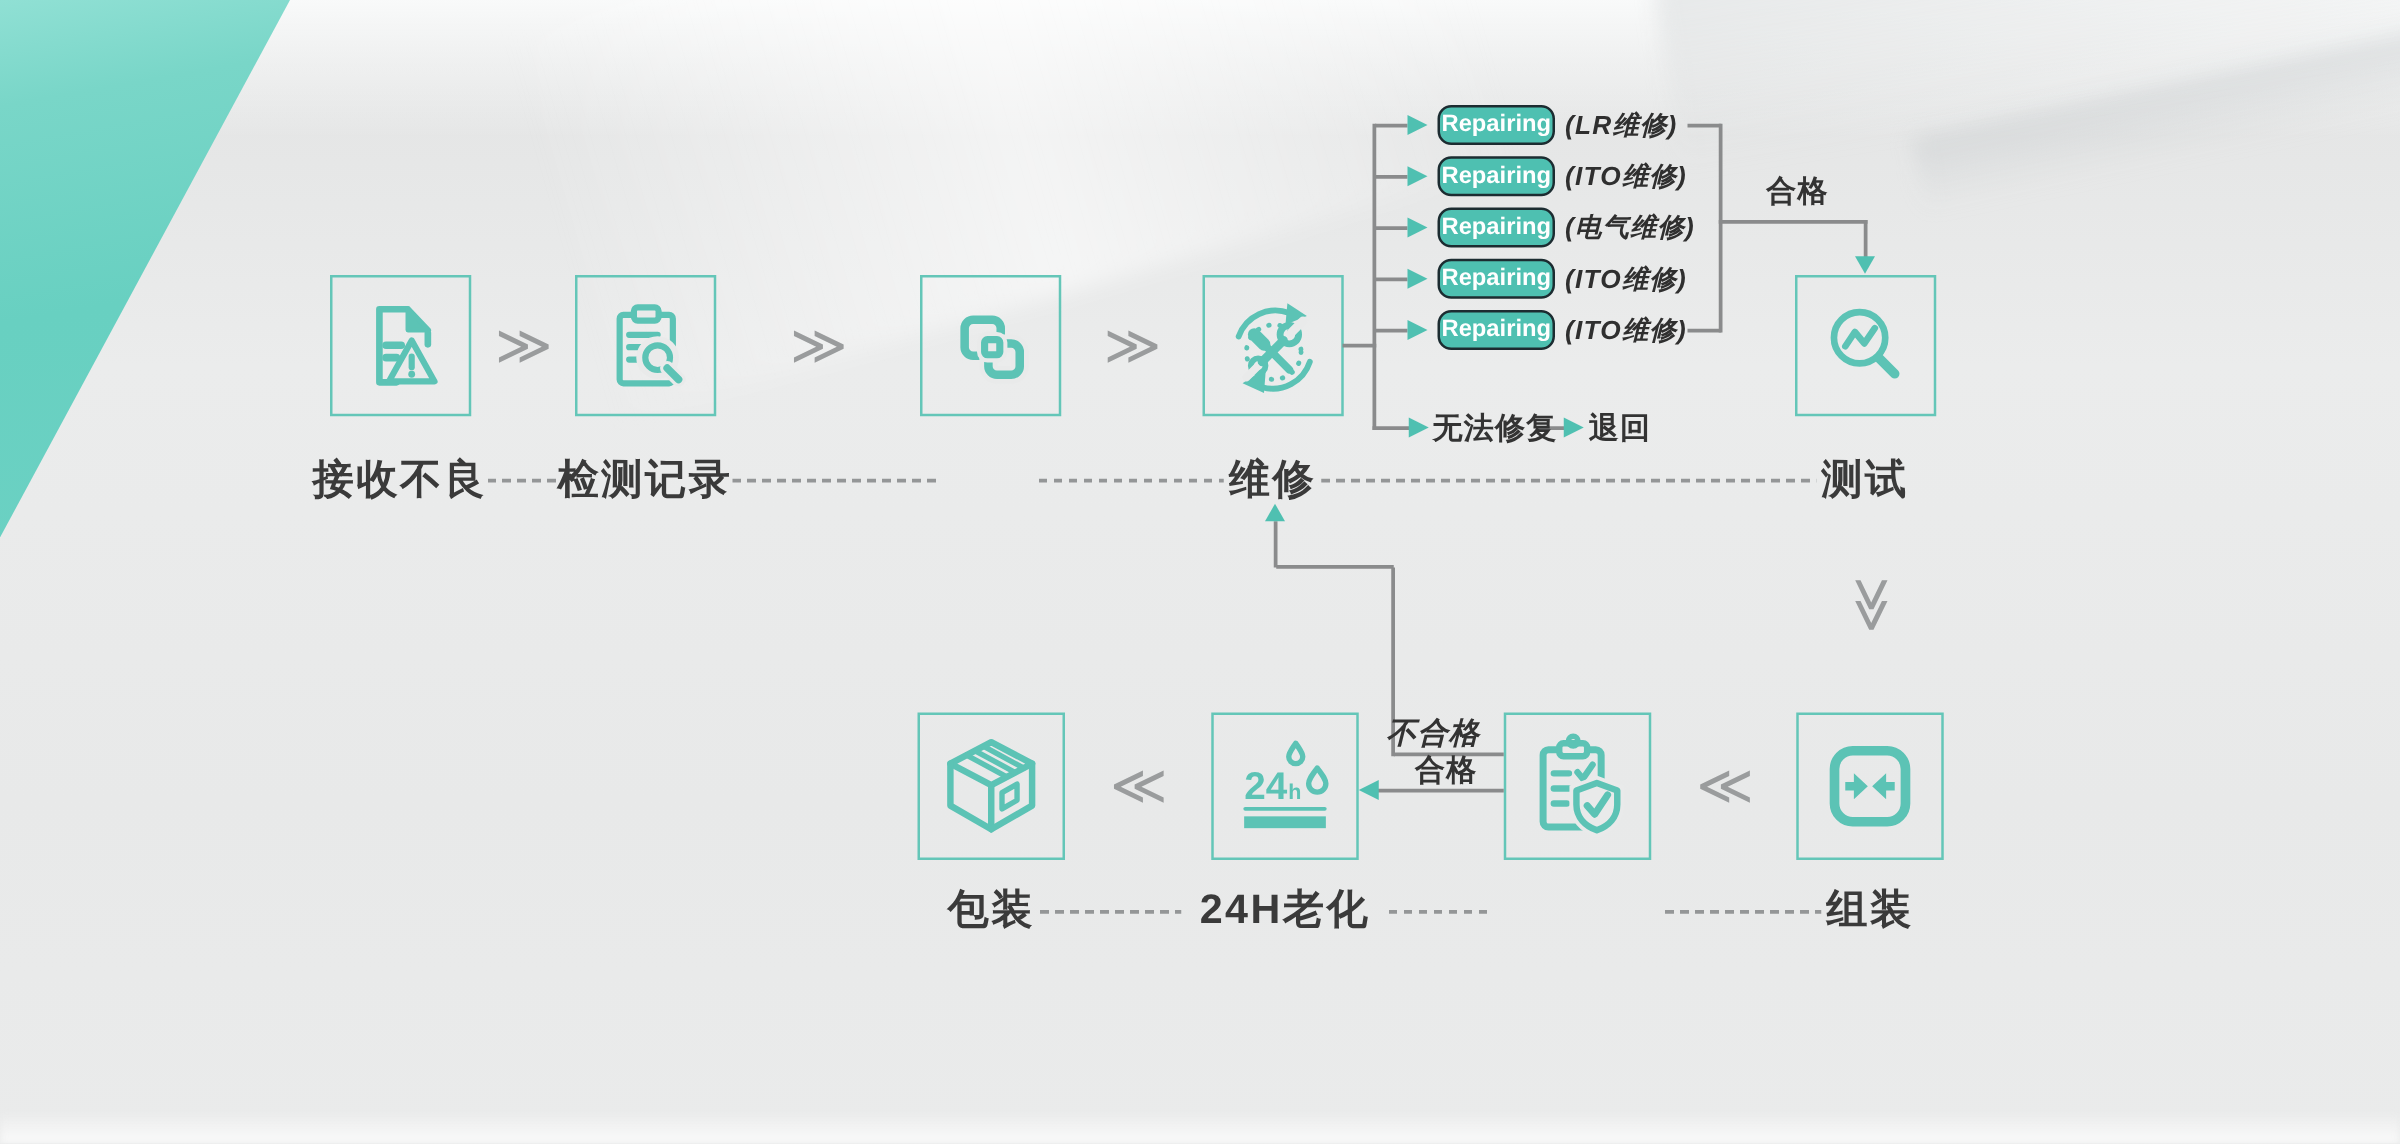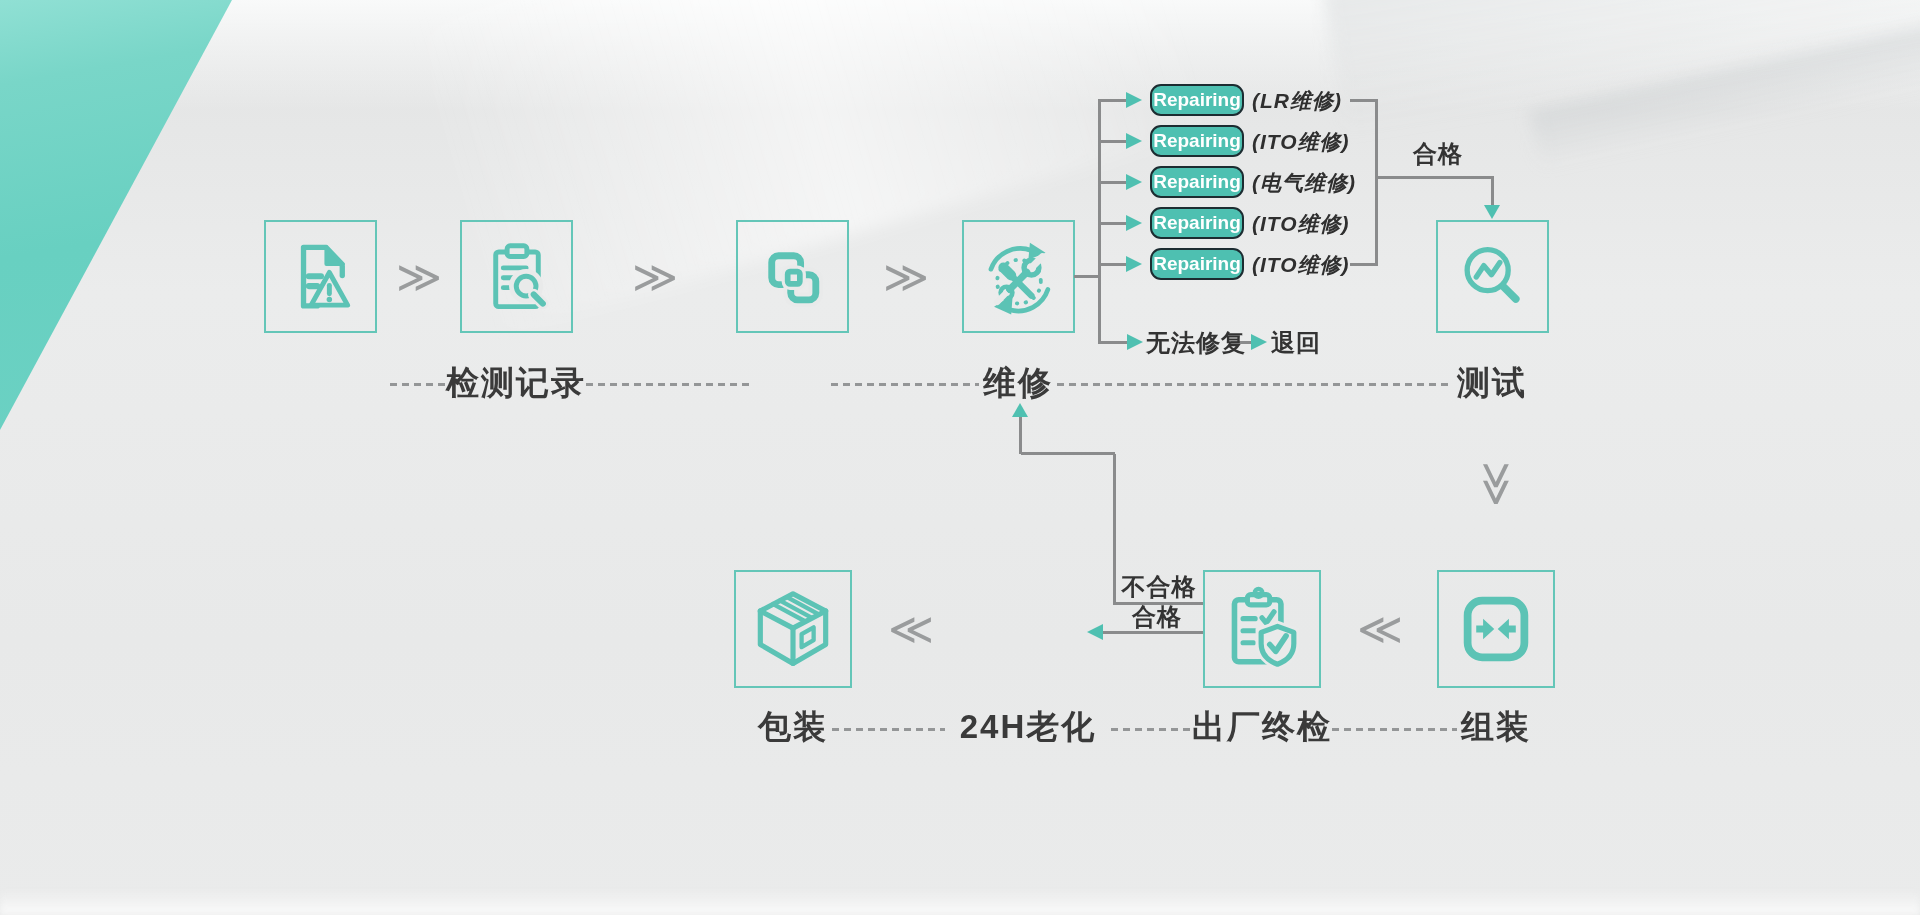--- a/index.html
+++ b/index.html
@@ -121,20 +121,21 @@
   </div>
 
   <div class="node-box nb-top" style="left:1436px;">
     <svg width="76" height="76" viewBox="0 0 100 100">
       <circle class="icon-stroke" stroke-width="7" cx="43" cy="41" r="27"></circle>
       <path class="icon-stroke" stroke-width="7" d="M28 50 L38 35 L48 47 L59 31"></path>
       <path class="icon-stroke" stroke-width="10" d="M64 63 L80 79"></path>
     </svg>
   </div>
 
+  <div class="node-label lbl-top" style="left:160px;">接收不良</div>
   <div class="node-label lbl-top" style="left:356px;">检测记录</div>
   <div class="node-label lbl-top" style="left:858px;">维修</div>
   <div class="node-label lbl-top" style="left:1332px;">测试</div>
 
   <div class="chev" style="left:396px;top:255px;">≫</div>
   <div class="chev" style="left:632px;top:255px;">≫</div>
   <div class="chev" style="left:883px;top:255px;">≫</div>
 
   <div class="dash" style="left:390px;top:383px;width:58px;"></div>
   <div class="dash" style="left:586px;top:383px;width:167px;"></div>
@@ -189,20 +190,30 @@
   <div class="node-box nb-bot" style="left:734px;">
     <svg width="86" height="86" viewBox="0 0 100 100">
       <path class="icon-stroke" stroke-width="6" d="M50 9 L88 29 L50 49 L12 29 Z"></path>
       <path class="icon-stroke" stroke-width="5" d="M27 21 L64 41 M35 17 L72 37 M43 13 L80 33"></path>
       <path class="icon-stroke" stroke-width="6" d="M12 29 V68 L50 90 V49"></path>
       <path class="icon-stroke" stroke-width="6" d="M88 29 V68 L50 90"></path>
       <path class="icon-stroke" stroke-width="5" d="M60 56 L74 48 V63 L60 71 Z"></path>
     </svg>
   </div>
 
+  <div class="node-box nb-bot" style="left:969px;">
+    <svg width="86" height="86" viewBox="0 0 100 100">
+      <text x="12" y="62" font-size="36" font-weight="bold" fill="#5cc3b5" font-family="Liberation Sans,DejaVu Sans,sans-serif">24</text>
+      <text x="53" y="62" font-size="20" font-weight="bold" fill="#5cc3b5" font-family="Liberation Sans,DejaVu Sans,sans-serif">h</text>
+      <path class="icon-stroke" stroke-width="5" d="M60 10 c4 6 6.5 9 6.5 12.5 a6.5 6.5 0 1 1 -13 0 c0 -3.5 2.5 -6.5 6.5 -12.5 Z"></path>
+      <path class="icon-stroke" stroke-width="5" d="M80 33 c5 7 8 10.5 8 14.5 a8 8 0 1 1 -16 0 c0 -4 3 -7.5 8 -14.5 Z"></path>
+      <path class="icon-stroke" stroke-width="3.5" d="M13 71 H87"></path>
+      <rect x="12" y="78" width="76" height="11" fill="#5cc3b5"></rect>
+    </svg>
+  </div>
 
   <div class="node-box nb-bot" style="left:1203px;">
     <svg width="86" height="86" viewBox="0 0 100 100">
       <rect class="icon-stroke" stroke-width="6.5" x="18" y="16" width="54" height="72" rx="5"></rect>
       <rect x="33" y="10" width="26" height="12" rx="4" fill="#e9eaea" stroke="#5cc3b5" stroke-width="6"></rect>
       <circle class="icon-stroke" stroke-width="5" cx="46" cy="8" r="4.5"></circle>
       <path class="icon-stroke" stroke-width="6" d="M28 38 H42 M28 52 H42 M28 66 H40"></path>
       <path class="icon-stroke" stroke-width="6" d="M50 37 L55 43 L64 30"></path>
       <path d="M68 47 L87 54 V67 C87 79 79 87 68 91 C57 87 49 79 49 67 V54 Z" fill="#e9eaea" stroke="#e9eaea" stroke-width="13"></path>
       <path class="icon-stroke" stroke-width="6" d="M68 47 L87 54 V67 C87 79 79 87 68 91 C57 87 49 79 49 67 V54 Z"></path>
@@ -213,34 +224,33 @@
   <div class="node-box nb-bot" style="left:1437px;">
     <svg width="86" height="86" viewBox="0 0 100 100">
       <rect class="icon-stroke" stroke-width="9" x="17" y="17" width="66" height="66" rx="17"></rect>
       <polygon points="27,46 35,46 35,38 48,50 35,62 35,54 27,54" fill="#5cc3b5"></polygon>
       <polygon points="73,46 65,46 65,38 52,50 65,62 65,54 73,54" fill="#5cc3b5"></polygon>
     </svg>
   </div>
 
   <div class="node-label lbl-bot" style="left:633px;">包装</div>
   <div class="node-label lbl-bot" style="left:868px;">24H老化</div>
-  <div class="node-label lbl-bot" style="left:1102px;">出厂终检</div>
   <div class="node-label lbl-bot" style="left:1336px;">组装</div>
 
   <div class="chev" style="left:888px;top:607px;">≪</div>
   <div class="chev" style="left:1357px;top:607px;">≪</div>
 
   <div class="dash" style="left:832px;top:728px;width:113px;"></div>
   <div class="dash" style="left:1111px;top:728px;width:81px;"></div>
   <div class="dash" style="left:1332px;top:728px;width:125px;"></div>
 
   <div class="line" style="left:1115px;top:602px;width:88px;height:3px;"></div>
   <div class="line" style="left:1113px;top:454px;width:3px;height:151px;"></div>
   <div class="line" style="left:1021px;top:452px;width:94px;height:3px;"></div>
   <div class="line" style="left:1019px;top:417px;width:3px;height:37px;"></div>
   <div class="arr arr-up" style="left:1012px;top:403px;"></div>
-  <div class="small-label" style="left:1109px;top:574px;width:100px;text-align:center;">不合格</div>
+  <div class="small-label" style="left:1109px;top:574px;width:100px;font-style:italic;">不合格</div>
 
   <div class="line" style="left:1102px;top:631px;width:101px;height:3px;"></div>
   <div class="arr arr-left" style="left:1087px;top:624px;"></div>
   <div class="small-label" style="left:1107px;top:604px;width:100px;text-align:center;">合格</div>
 
 </div>
 
 </body></html>

